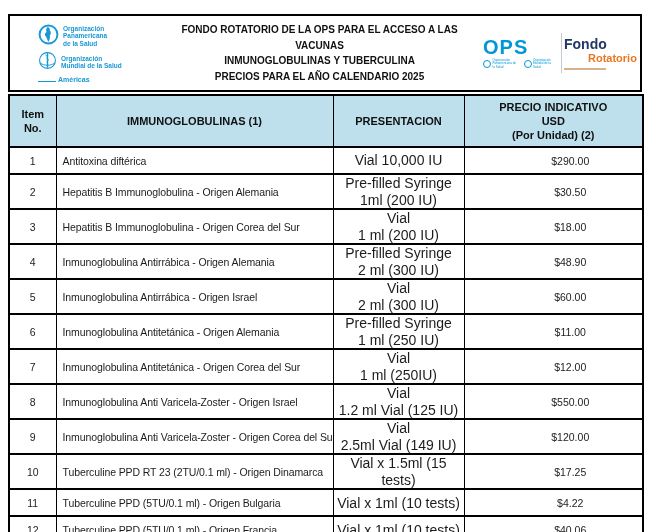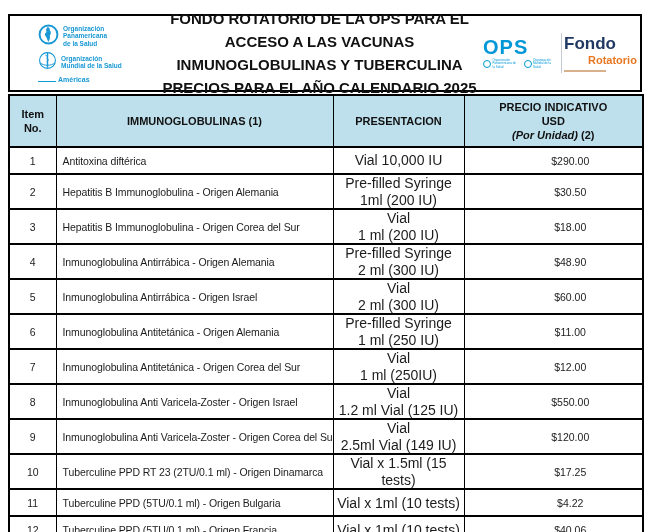--- a/index.html
+++ b/index.html
@@ -23,32 +23,32 @@
   }
   .paho-logo { width: 118px; flex: 0 0 auto; color: #1898D4; }
   .paho-row { display: flex; align-items: center; gap: 4px; margin-bottom: 2px; }
   .paho-emblem { flex: 0 0 auto; }
   .paho-text { font-size: 6.5px; font-weight: bold; line-height: 1.1; color: #1898D4; }
   .paho-region { font-size: 4px; color: #1898D4; margin-top: 1px; display: flex; align-items: baseline; gap: 2px; }
   .paho-region .region-line { display: inline-block; width: 18px; height: 1px; background: #1898D4; }
   .paho-region b { font-size: 7px; font-weight: bold; }
 
   .title-block { flex: 1 1 auto; text-align: center; padding: 0 4px; }
-  .title-line { font-size: 15px; font-weight: bold; line-height: 1.55; color: #111; }
+  .title-line { font-size: 10px; font-weight: bold; line-height: 1.55; color: #111; }
 
   .right-logos { flex: 0 0 auto; display: flex; align-items: center; gap: 2px; padding-right: 4px; }
   .ops-block { text-align: left; }
   .ops-acronym { font-size: 20px; font-weight: 800; letter-spacing: 1px; color: #0097D7; line-height: 1; }
   .ops-subs { display: flex; gap: 5px; margin-top: 2px; }
   .ops-sub { display: flex; align-items: center; gap: 1.5px; }
   .ops-sub .micro-emblem { width: 8px; height: 8px; border: 1px solid #0097D7; border-radius: 50%; flex: 0 0 auto; }
   .ops-sub .micro-text { font-size: 3px; line-height: 1.1; color: #0097D7; width: 26px; }
   .logo-divider { width: 1px; height: 40px; background: #c3c9d1; }
   .fondo-block { width: 62px; }
-  .fondo-line1 { font-size: 17px; font-weight: bold; color: #203864; line-height: 1.15; }
+  .fondo-line1 { font-size: 14px; font-weight: bold; color: #203864; line-height: 1.15; }
   .fondo-line2 { font-size: 11px; font-weight: bold; color: #E87722; line-height: 1.15; margin-left: 24px; }
   .fondo-tagline-bar { margin-top: 3px; width: 42px; height: 2px; background: #d9b08c; }
 
   
   table.price-table {
     margin-top: 2px;
     border-collapse: collapse;
     table-layout: fixed;
     width: 634px;
     border: 2.5px solid #000;
@@ -76,21 +76,21 @@
   .price-table .col-price { width: 179px; }
 
   .price-table tbody tr.short { height: 27px; }
   .price-table tbody tr.tall  { height: 31px; }
 
   .cell-item  { text-align: center; font-size: 10.5px; }
   .cell-name  { text-align: left; font-size: 10.5px; padding-left: 6px; white-space: nowrap; letter-spacing: -0.1px; }
   .cell-pres  { text-align: center; font-size: 14px; line-height: 1.18; }
   .cell-price { text-align: center; font-size: 10.5px; padding-left: 34px; }
 
-  .price-hdr-italic { font-style: italic; }
+  .price-hdr-italic { }
 
   
   .footer-note { margin-top: 21px; font-size: 13px; color: #111; }
   .footer-note .lbl { font-weight: bold; }
 </style>
 </head>
 <body>
 
 <div class="page">
 

